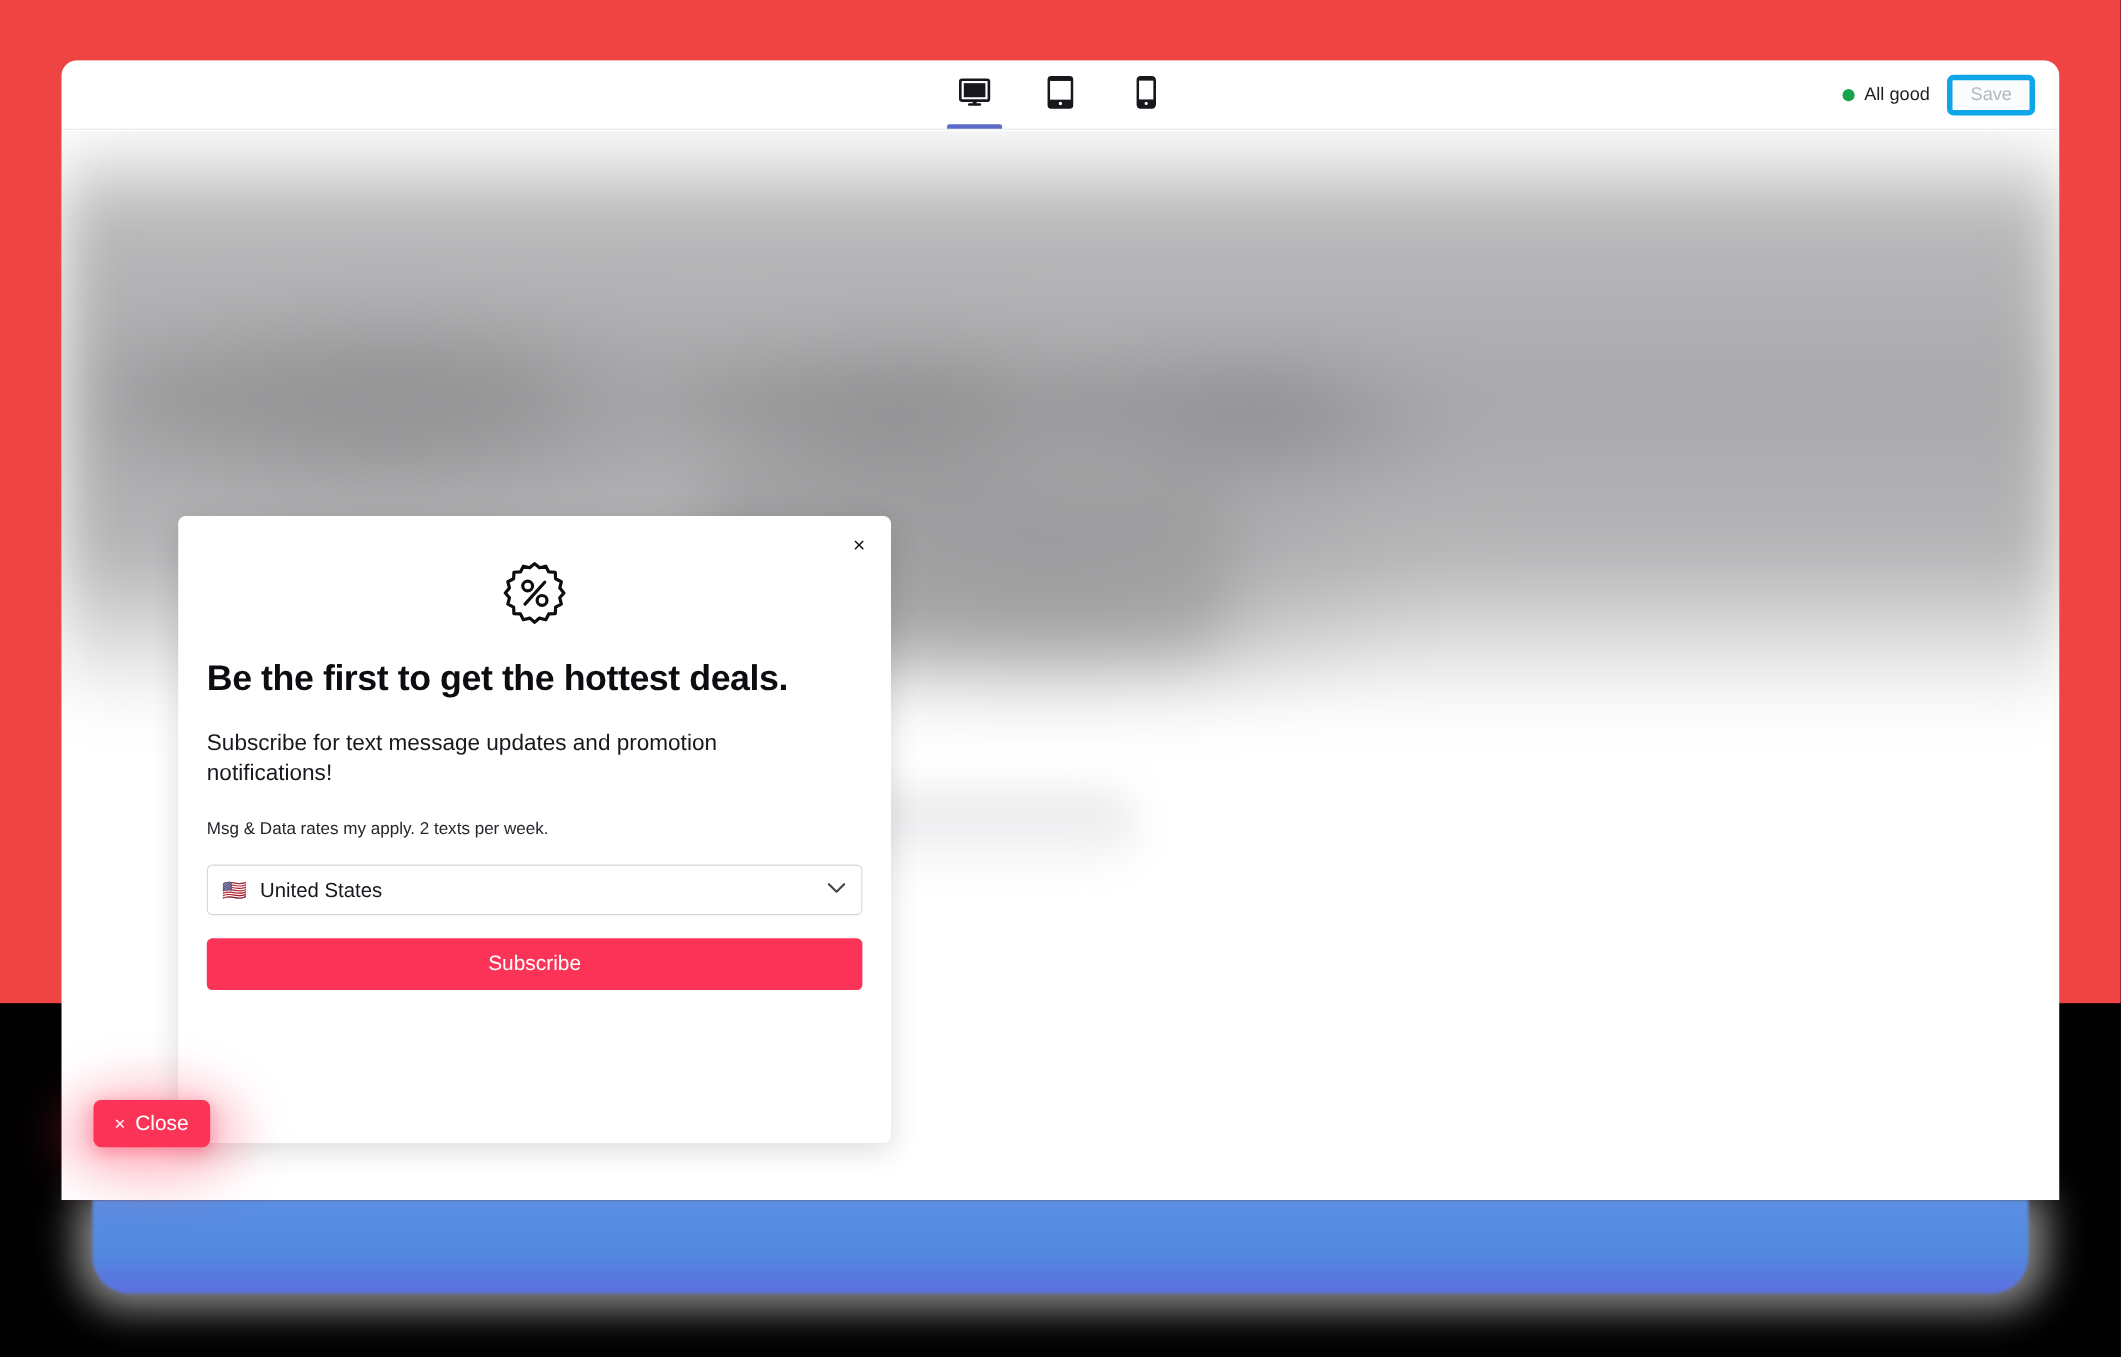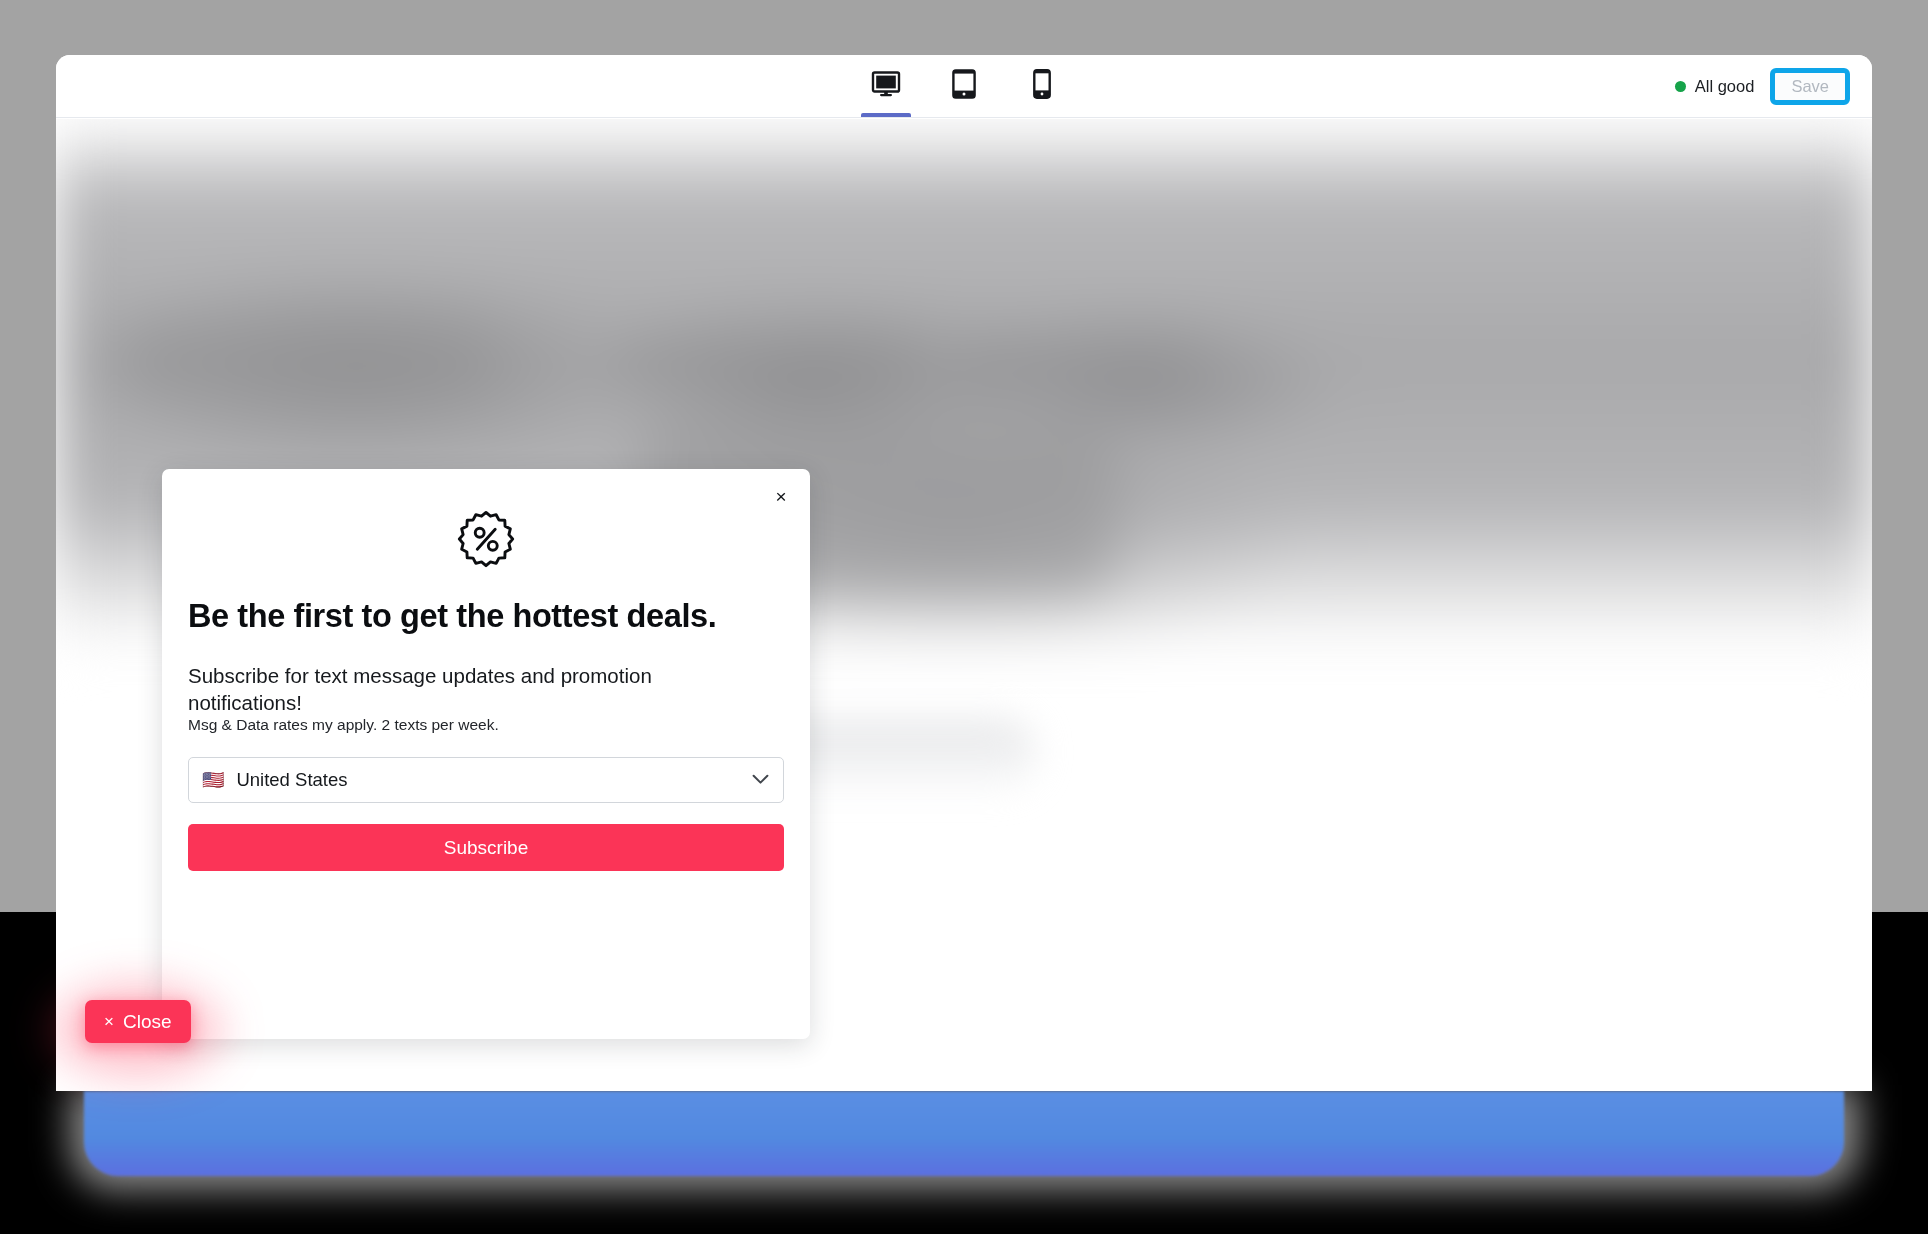--- a/index.html
+++ b/index.html
@@ -10,21 +10,21 @@
     background: #000000;
     font-family: "Liberation Sans", sans-serif;
     overflow: hidden;
   }
 
   
   #stage {
     position: relative;
     width: 1928px;
     height: 912px;
-    background: #a3a3a3;
+    background: #ef4444;
   }
 
   
   #window-frame {
     position: absolute;
     left: 56px;
     top: 55px;
     width: 1816px;
     height: 1036px;
     background: #ffffff;
@@ -229,20 +229,21 @@
 
   #popup-body {
     margin-top: 27px;
     font-size: 20.5px;
     color: #16191d;
     line-height: 1.32;
     max-width: 520px;
   }
 
   #popup-fineprint {
+    margin-top: 29px;
     font-size: 15.5px;
     color: #23262b;
   }
 
   #country-select {
     margin-top: 23px;
     width: 596px;
     height: 46px;
     border: 1px solid #d2d6db;
     border-radius: 5px;

